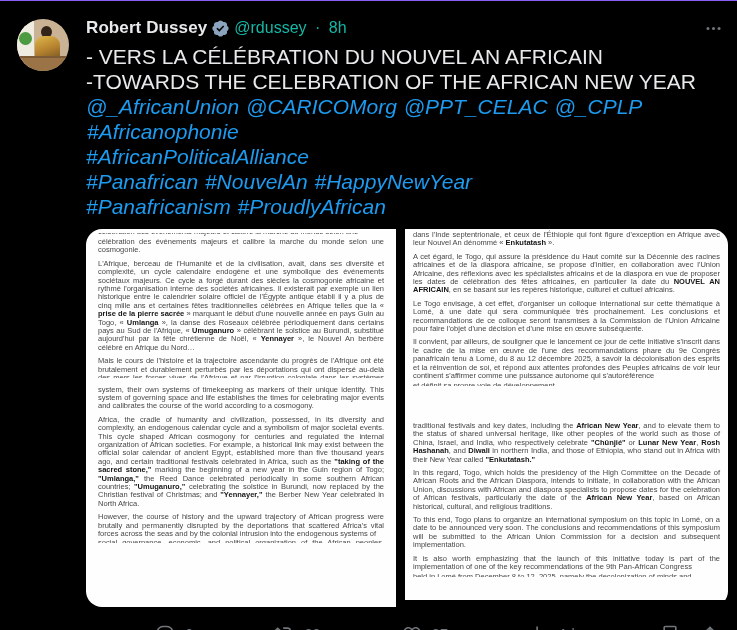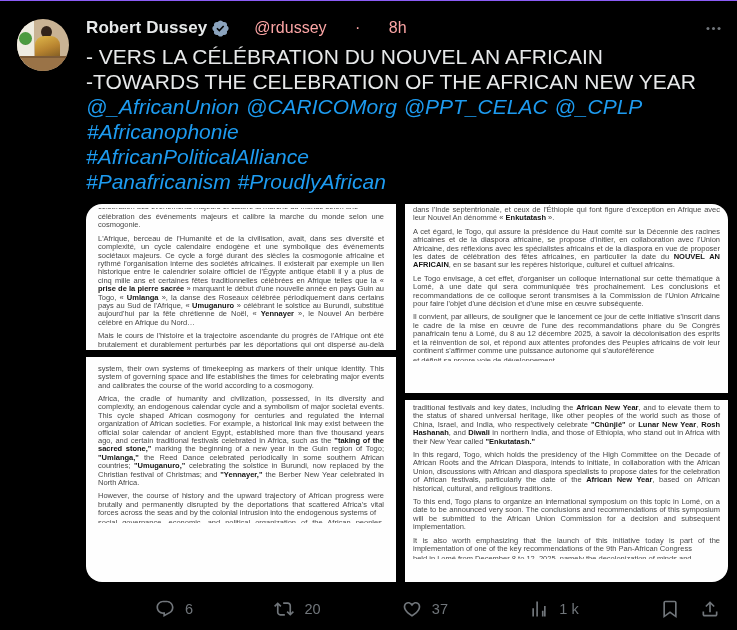--- a/index.html
+++ b/index.html
@@ -22,34 +22,34 @@
     background:linear-gradient(160deg,#e0b84a 0%, #b88430 55%, #7e5a22 100%); }
   .avatar .podium { position:absolute; left:0; bottom:0; width:100%; height:15px; background:#9a7347; border-top:2px solid #7c5a36; }
 
   .content { margin-left:69px; padding-right:7px; }
 
   
   .hdr { display:flex; align-items:center; height:22px; }
   .name { font-size:17px; font-weight:bold; color:#e7e9ea; letter-spacing:.1px; }
   .badge { margin-left:4px; display:flex; align-items:center; }
   .badge svg { width:19px; height:19px; }
-  .meta { margin-left:24px; font-size:16px; color:#fca5a5; white-space:pre; }
+  .meta { margin-left:4px; font-size:16px; color:#14b8a6; white-space:pre; }
   .more { margin-left:auto; margin-right:3px; display:flex; align-items:center; cursor:pointer; padding:4px; }
   .more svg { width:19px; height:19px; fill:#71767b; }
 
   
   .body-text { margin-top:5px; font-size:21px; line-height:25px; color:#e7e9ea; }
   .entities { color:#1d9bf0;font-style:italic; }
   .ent { cursor:pointer; }
   .ent + .ent { margin-left:1px; }
 
   
   .attachment { margin-top:10px; width:642px; height:378px; border-radius:16px; overflow:hidden;
     background:#000; display:flex; column-gap:9px; cursor:pointer; }
-  .col { display:flex; flex-direction:column; row-gap:7px; }
+  .col { display:flex; flex-direction:column; }
   .col-left  { width:310px; }
   .col-right { flex:1; }
   .pageblock { background:#fefefe; overflow:hidden; color:#474747;
     font-size:7.5px; line-height:8.4px; text-align:justify; }
   .pageblock b { color:#151515; }
   .pb-lt { height:156px; padding:4px 12px 2px; }
   .pb-lb { height:241px; padding:8px 12px 2px; }
   .pb-rt { height:189px; padding:2px 8px 2px; }
   .pb-rb { height:182px; padding:4px 8px 2px; }
   .pageblock p { margin:0 0 5px; }
@@ -96,20 +96,21 @@
             <circle cx="19" cy="12" r="1.9"></circle>
           </svg>
       </span>
     </div>
 
     <div class="body-text">
       <div>- VERS LA CÉLÉBRATION DU NOUVEL AN AFRICAIN</div>
       <div>-TOWARDS THE CELEBRATION OF THE AFRICAN NEW YEAR</div>
       <div class="entities"><span class="ent">@_AfricanUnion</span> <span class="ent">@CARICOMorg</span> <span class="ent">@PPT_CELAC</span> <span class="ent">@_CPLP</span> <span class="ent">#Africanophonie</span></div>
       <div class="entities"><span class="ent">#AfricanPoliticalAlliance</span></div>
+      <div class="entities"><span class="ent">#Panafrican</span> <span class="ent">#NouvelAn</span> <span class="ent">#HappyNewYear</span></div>
       <div class="entities"><span class="ent">#Panafricanism</span> <span class="ent">#ProudlyAfrican</span></div>
     </div>
 
     <div class="attachment">
       <div class="col col-left">
         <div class="pageblock pb-lt">
             <div class="cut-top">
               <span>célébration des événements majeurs et calibre la marche du monde selon une</span>
             </div>
             <p><span>célébration des événements majeurs et calibre la marche du monde selon une cosmogonie.</span></p>

